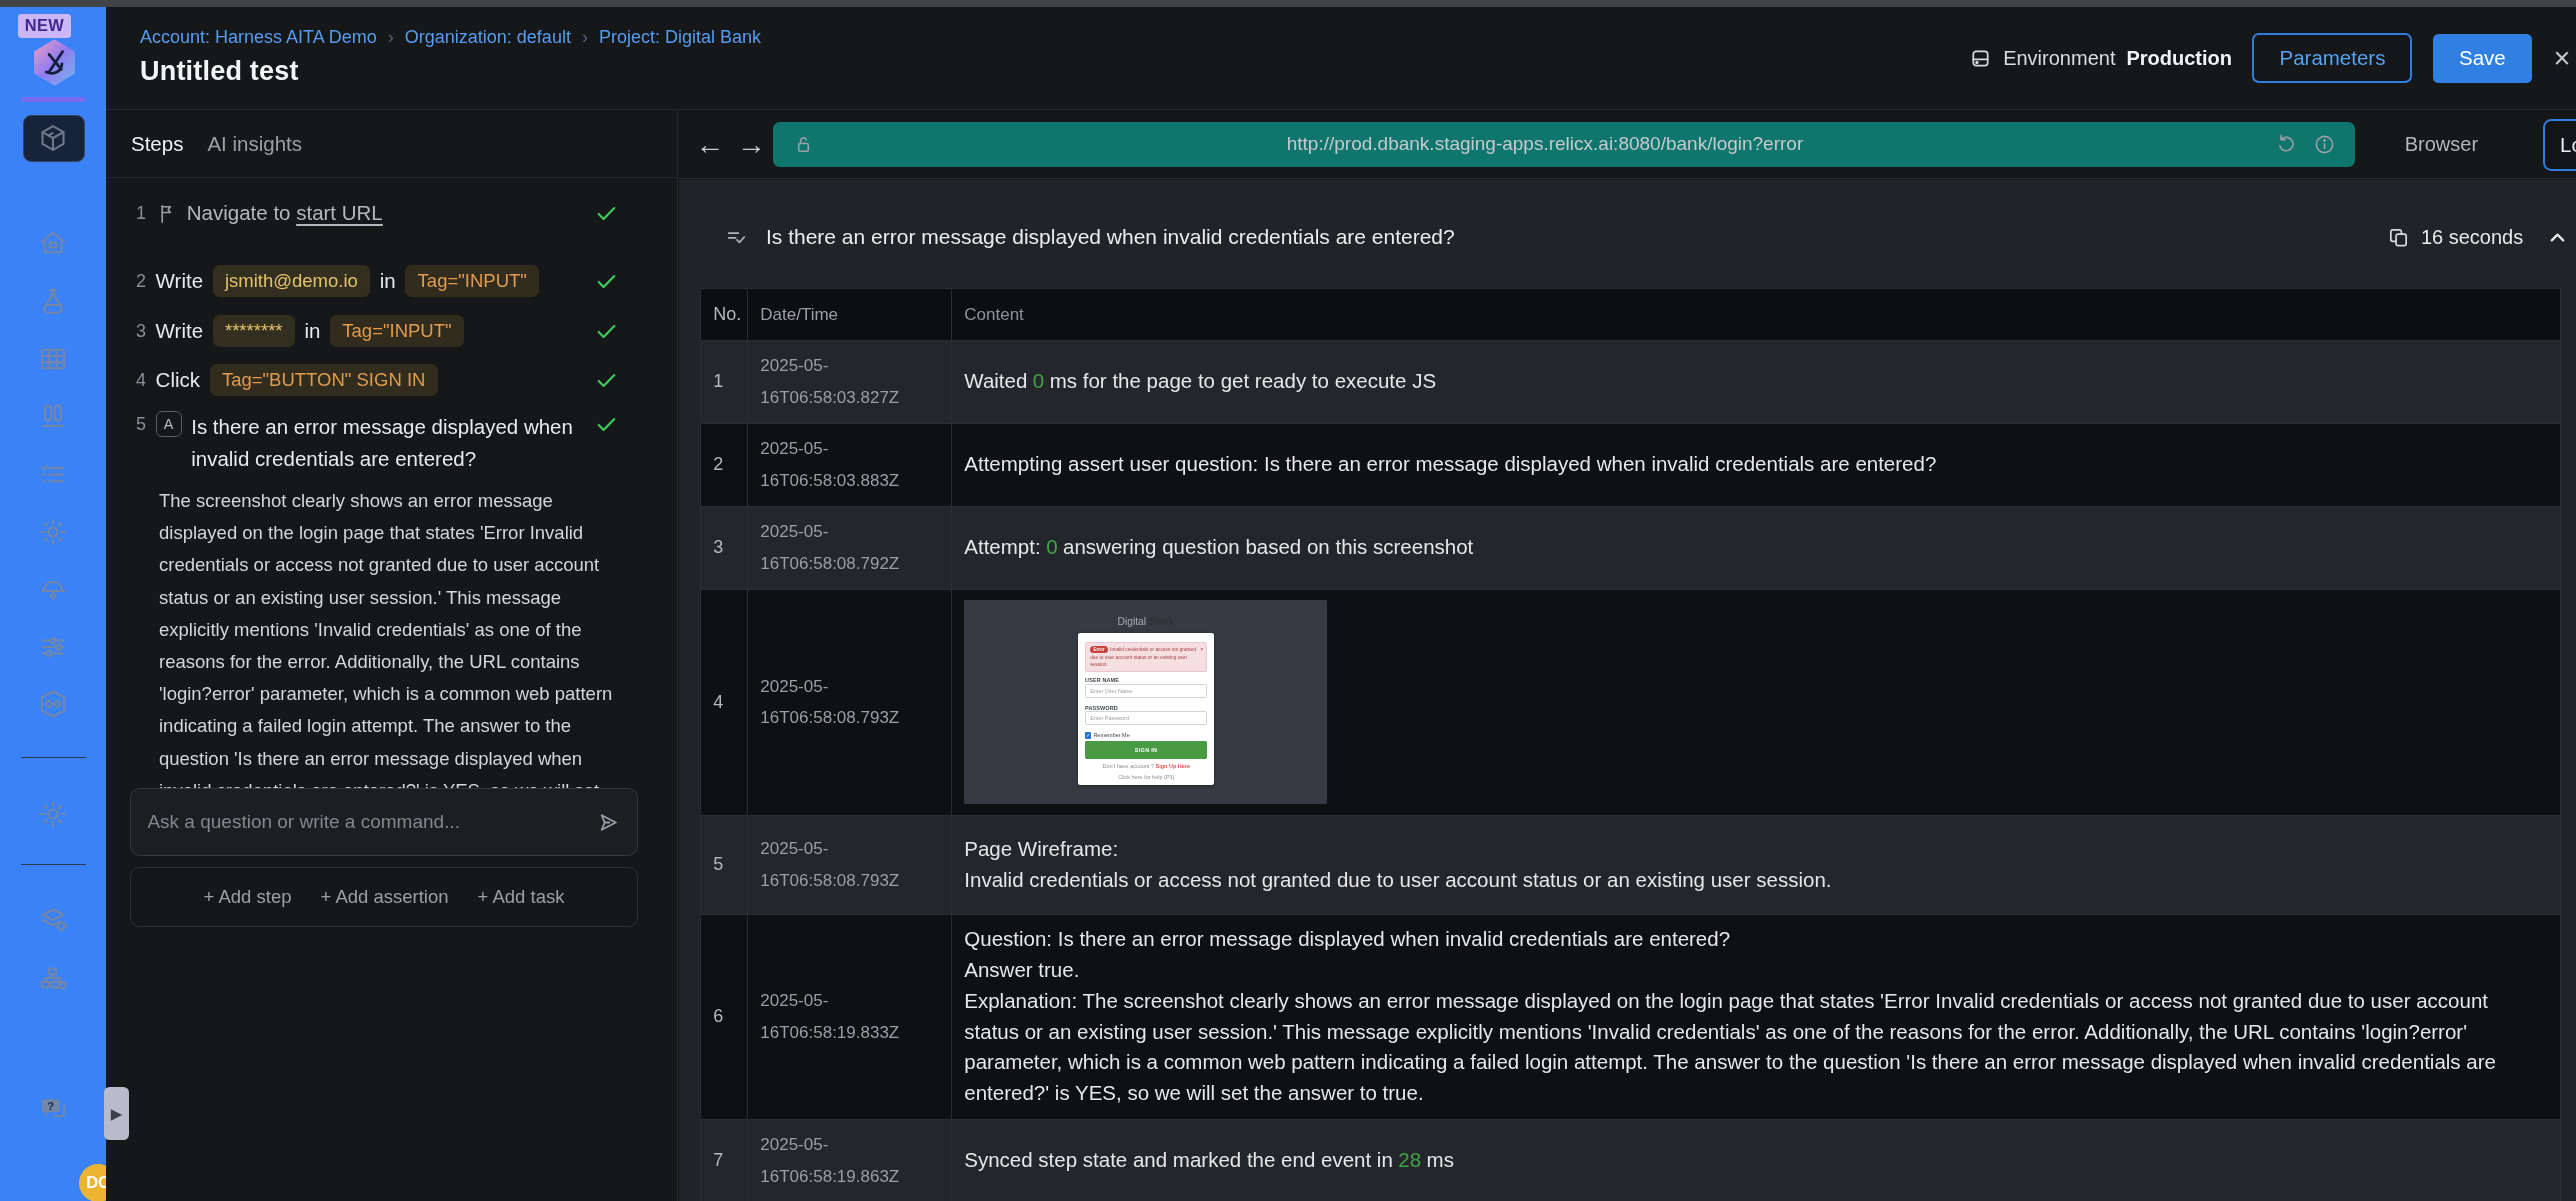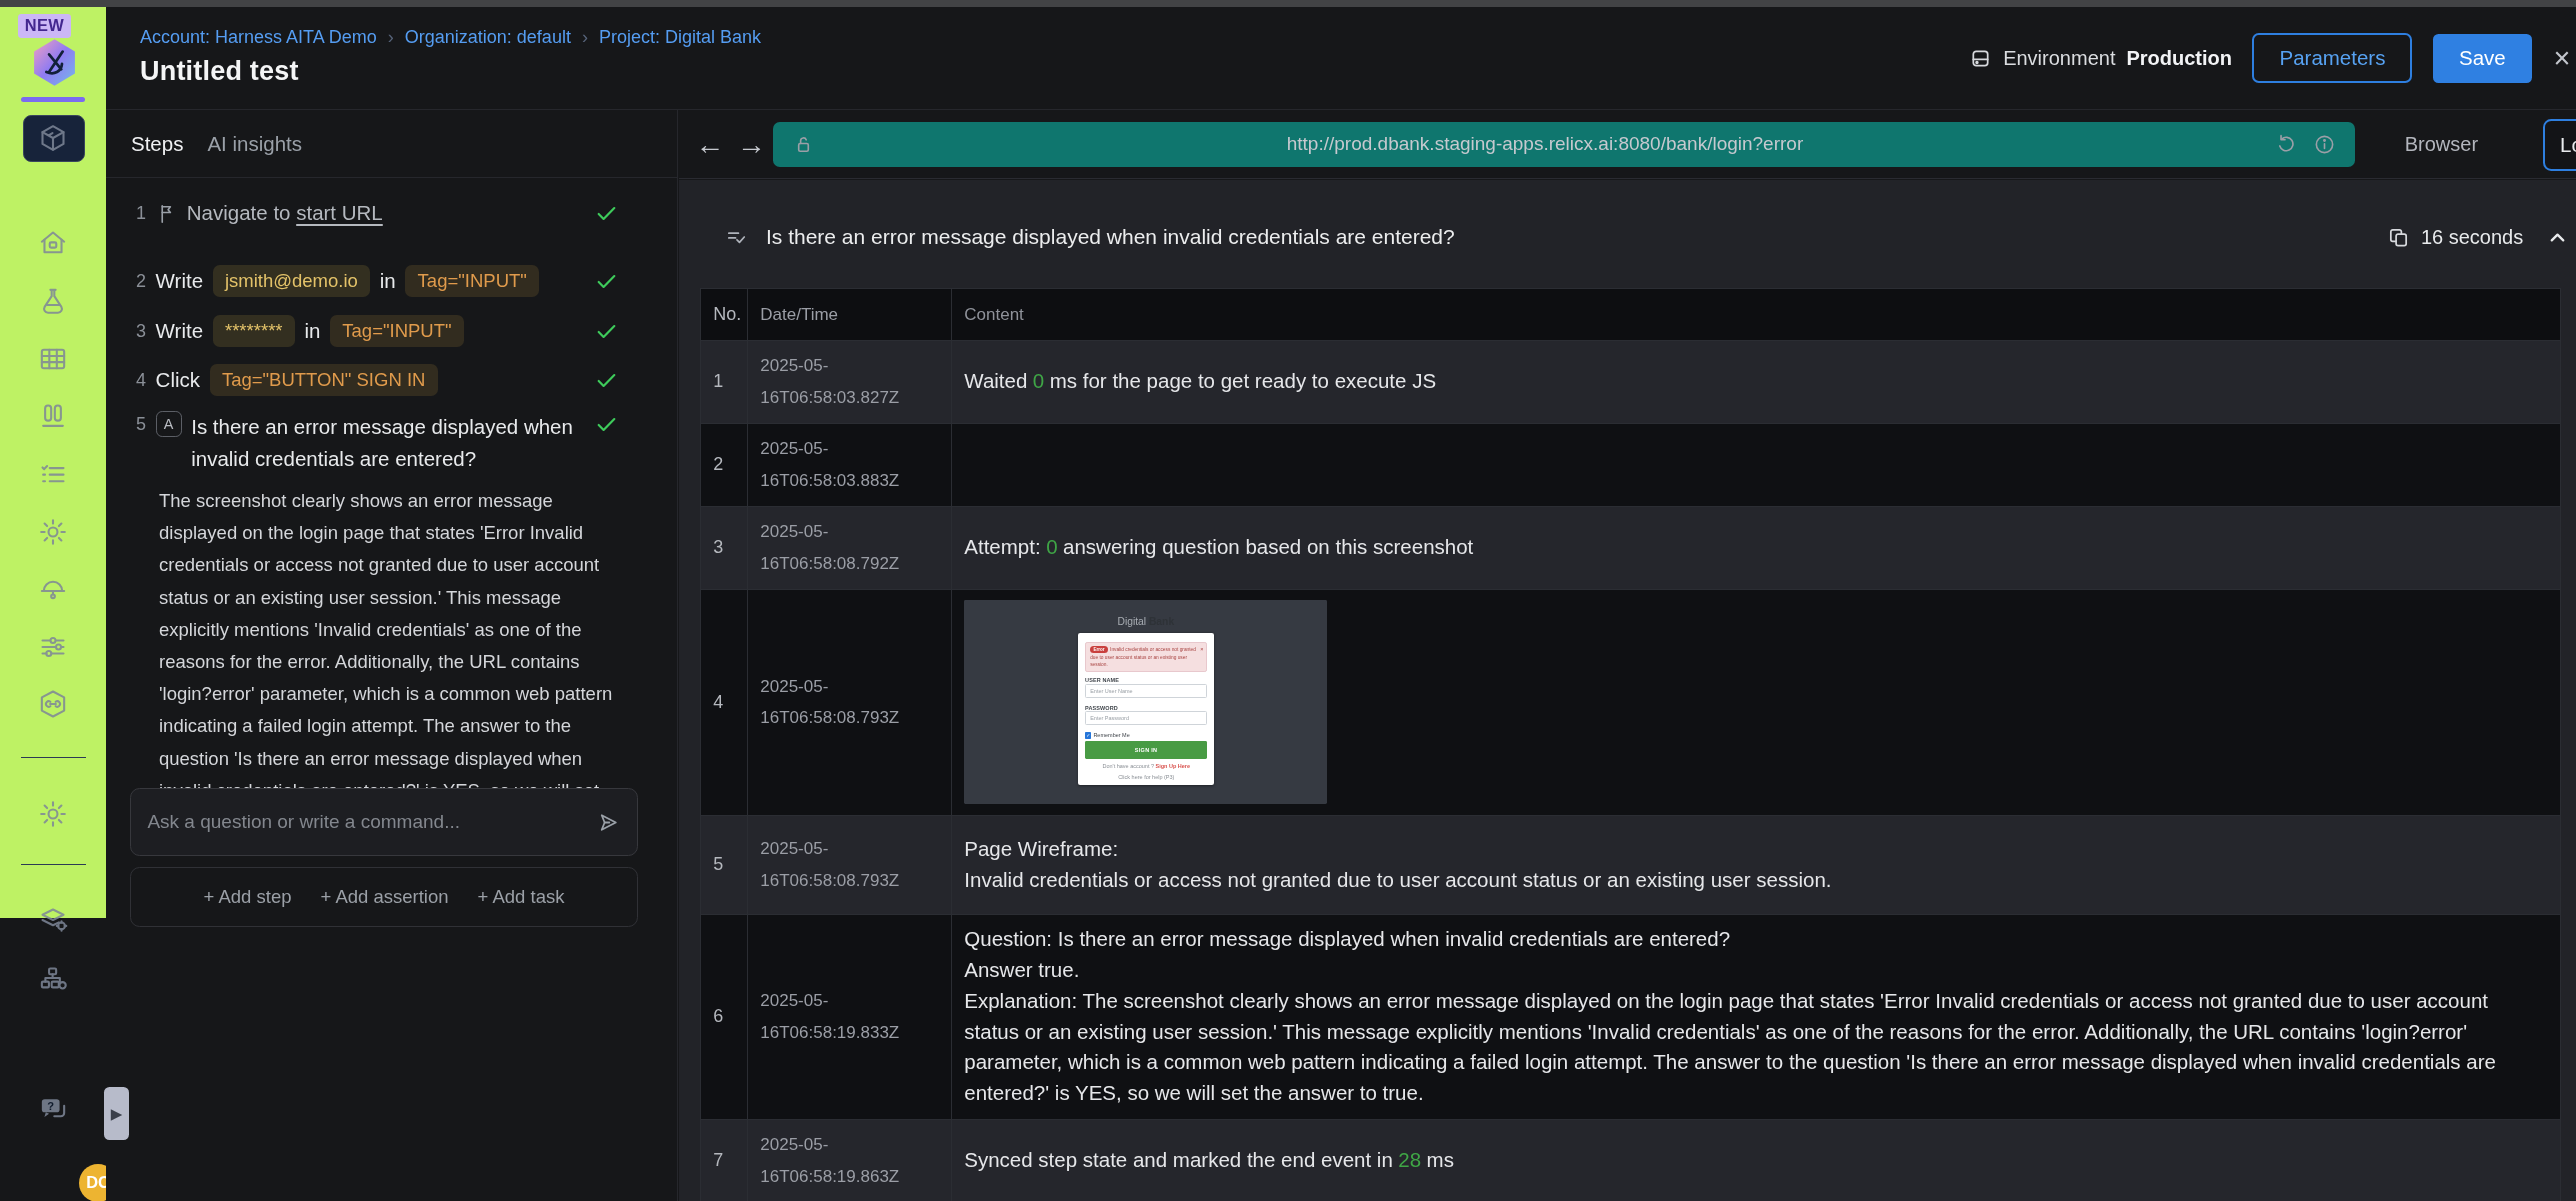--- a/index.html
+++ b/index.html
@@ -5,21 +5,21 @@
   * { box-sizing: border-box; margin:0; padding:0; }
   html,body { background:#0b0c0e; }
   body { font-family:"Liberation Sans","DejaVu Sans",sans-serif; }
   .window { position:relative; width:2576px; height:1201px; background:#161719; overflow:hidden; }
   .abs { position:absolute; }
 
   
   .titlebar { left:0; top:0; width:2576px; height:6.8px; background:#424345; }
 
   
-  .rail { left:0; top:6.8px; width:106px; height:911px; background:#bef264; }
+  .rail { left:0; top:6.8px; width:106px; height:1194px; background:#3b82f6; }
   .rail-icon { position:absolute; left:50%; transform:translate(-50%,-50%); width:31.5px; height:31.5px; opacity:.85; cursor:pointer; }
   .rail-icon svg { width:100%; height:100%; stroke:#7E8798; fill:none; stroke-width:1.6; stroke-linecap:round; stroke-linejoin:round; }
   .new-badge { left:18px; top:6.8px; background:#CBB7F6; color:#43278F; font-size:16.4px; font-weight:bold; padding:2.7px 6.8px; border-radius:3.4px; letter-spacing:0.3px; }
   .logo { left:31px; top:31.5px; width:47px; height:49px; }
   .logo-bar { left:20.5px; top:90px; width:64px; height:5.5px; border-radius:2.7px; background:#7A6BF0; }
   .sel-box { left:22.6px; top:108px; width:62px; height:47px; border:1.4px solid #39455E; border-radius:8.2px; background:#17233A; }
   .rail-divider { left:20.5px; width:65px; height:0; border-top:0.7px solid #2B3A54; }
   .avatar { left:34px; top:1157px; width:38px; height:38px; border-radius:50%; background:#EDB431; color:#fff; font-weight:bold; font-size:16.4px; display:flex; align-items:center; justify-content:center;margin-left:45px; }
   .handle { left:104px; top:1087px; width:25px; height:53px; background:#B7BBCA; border-radius:5.5px; display:flex; align-items:center; justify-content:center; color:#3A3F4A; font-size:15px; z-index:5; }
 
@@ -420,20 +420,23 @@
               <p class="gap-p"><span>Waited</span><span class="green">0</span><span>ms for the page to get ready to execute JS</span></p>
             </div>
         </div>
 
         <div class="trow r-dark" style="min-height:64px">
           <div class="c c-no">2</div>
           <div class="c c-date">
               <span>2025-05-</span>
               <span>16T06:58:03.883Z</span>
             </div>
+          <div class="c c-content">
+              <p class="gap-p">Attempting assert user question: Is there an error message displayed when invalid credentials are entered?</p>
+            </div>
         </div>
 
         <div class="trow r-light" style="min-height:63px">
           <div class="c c-no">3</div>
           <div class="c c-date">
               <span>2025-05-</span>
               <span>16T06:58:08.792Z</span>
             </div>
           <div class="c c-content">
               <p class="gap-p"><span>Attempt:</span><span class="green">0</span><span>answering question based on this screenshot</span></p>

